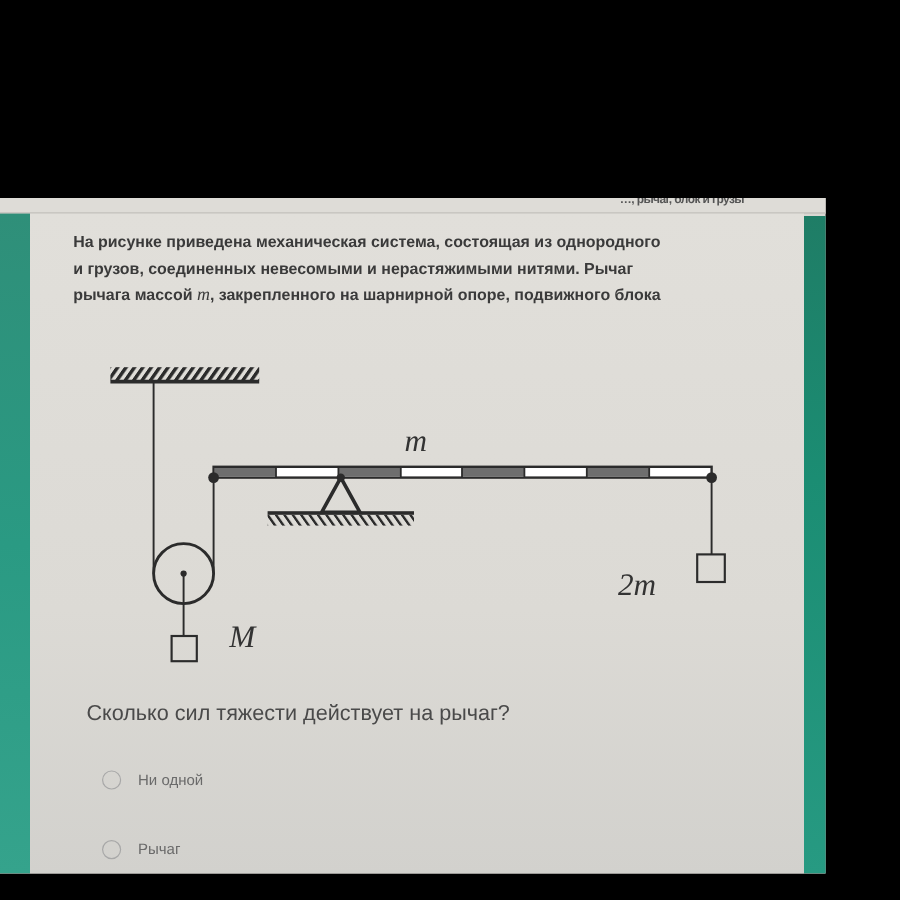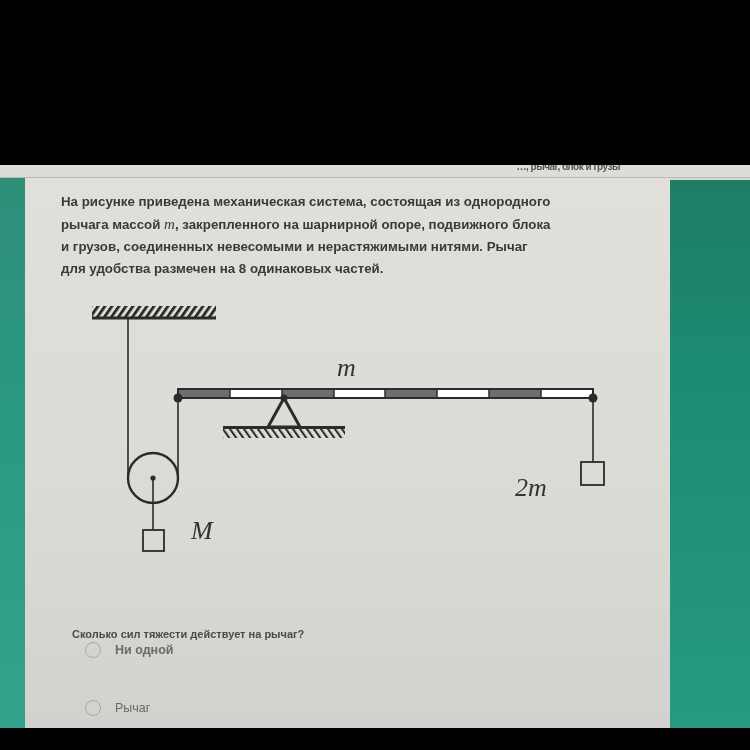--- a/index.html
+++ b/index.html
@@ -1,21 +1,21 @@
 <!DOCTYPE html>
 <html><head>
 <meta charset="utf-8">
 <style>
   html, body { margin: 0; padding: 0; }
   body {
     width: 750px; height: 750px; background: #000; position: relative; overflow: hidden;
     font-family: "Liberation Sans", sans-serif;
   }
   .screen {
-    position: absolute; left: 0; top: 165px; width: 750px; height: 563px;
+    position: absolute; left: 0; top: 165px; width: 688px; height: 563px;
     background: #d9d7d2; overflow: hidden;
   }
   .topstrip {
     position: absolute; left: 0; top: 0; width: 750px; height: 12px;
     background: #dedcd7; border-bottom: 1px solid #bcbab5;
   }
   .topstrip-text {
     position: absolute; right: 130px; top: -4px; font-size: 10px; font-weight: bold;
     color: #555; letter-spacing: -0.5px; white-space: nowrap;
   }
@@ -31,21 +31,21 @@
     position: absolute; left: 25px; top: 13px; width: 645px; height: 550px;
     background: linear-gradient(180deg, #e1dfda 0%, #dcdad5 60%, #d2d1cd 100%);
   }
   .intro {
     position: absolute; left: 36px; top: 13px; width: 560px;
     font-size: 13.3px; font-weight: bold; line-height: 22px; color: #3a3a3a;
   }
   .intro .var { font-family: "Liberation Serif", serif; font-style: italic; font-weight: normal; font-size: 15px; }
   .diagram { position: absolute; left: 0; top: 0; }
   .question {
-    position: absolute; left: 47px; top: 450px; font-size: 11px; font-weight: bold; color: #4a4a4a;
+    position: absolute; left: 47px; top: 406px; font-size: 18px; font-weight: normal; color: #4a4a4a;
   }
   .option {
     position: absolute; left: 60px; display: flex; align-items: center; gap: 14px;
     font-size: 12.5px; color: #6a6a6a; cursor: pointer;
   }
   .radio {
     width: 16px; height: 16px; border-radius: 50%; border: 1.5px solid #a8a8a8; background: transparent; box-sizing: border-box;
   }
   .label-m {
     font-family: "Liberation Serif", serif; font-style: italic; font-size: 26px; fill: #333;
@@ -57,23 +57,22 @@
 <div class="screen">
   <div class="topstrip">
     <span class="topstrip-text">…, рычаг, блок и грузы</span>
   </div>
   <div class="green-left"></div>
   <div class="green-right"></div>
 
   <div class="page">
     <div class="intro">
       <div>На рисунке приведена механическая система, состоящая из однородного</div>
+      <div>и грузов, соединенных невесомыми и нерастяжимыми нитями. Рычаг</div>
       <div><span>рычага массой </span><span class="var">m</span><span>, закрепленного на шарнирной опоре, подвижного блока</span></div>
-      <div>и грузов, соединенных невесомыми и нерастяжимыми нитями. Рычаг</div>
-      <div>для удобства размечен на 8 одинаковых частей.</div>
     </div>
 
     <svg class="diagram" width="645" height="420" viewBox="0 0 645 420">
       <defs>
         <pattern id="hatchCeil" patternUnits="userSpaceOnUse" width="7" height="14" patternTransform="skewX(-35)">
           <rect x="0" y="0" width="3.5" height="14" fill="#2b2b2b"></rect>
         </pattern>
         <pattern id="hatchFloor" patternUnits="userSpaceOnUse" width="7" height="14" patternTransform="skewX(35)">
           <rect x="0" y="0" width="2.5" height="14" fill="#2b2b2b"></rect>
         </pattern>
@@ -123,21 +122,21 @@
         <rect x="198" y="251" width="122" height="9" fill="url(#hatchFloor)"></rect>
       </g>
 
       <line x1="568" y1="220" x2="568" y2="284" stroke="#2b2b2b" stroke-width="1.6"></line>
       <rect x="556" y="284" width="23" height="23" fill="none" stroke="#2b2b2b" stroke-width="1.8"></rect>
       <text class="label-m" x="490" y="318">2m</text>
     </svg>
 
     <div class="question">Сколько сил тяжести действует на рычаг?</div>
 
-    <div class="option" style="top: 464px; font-weight: bold;">
+    <div class="option" style="top: 464px;">
       <span class="radio"></span>
       <span>Ни одной</span>
     </div>
     <div class="option" style="top: 522px;">
       <span class="radio"></span>
       <span>Рычаг</span>
     </div>
   </div>
 </div>
 

